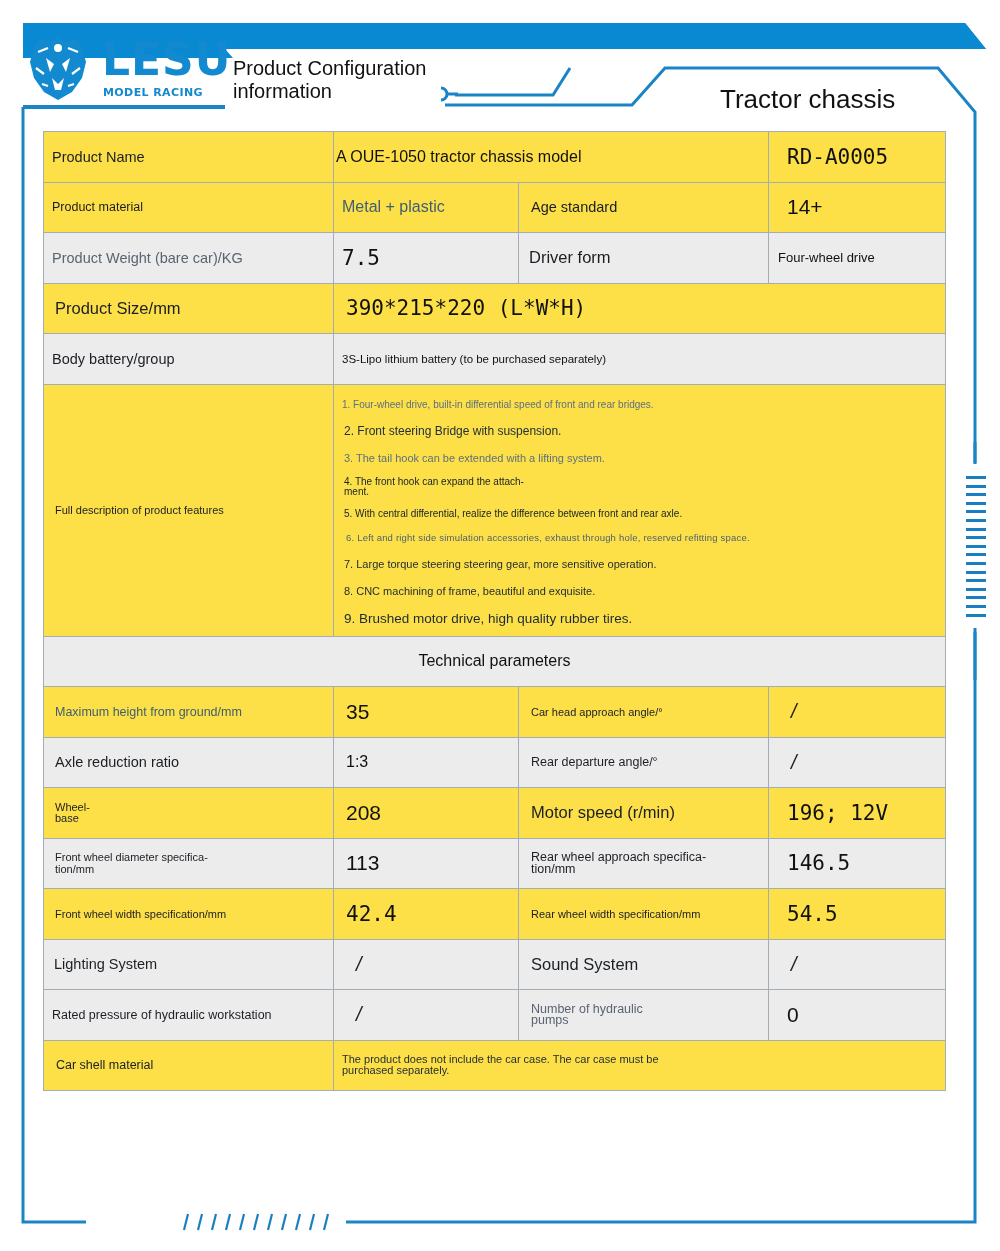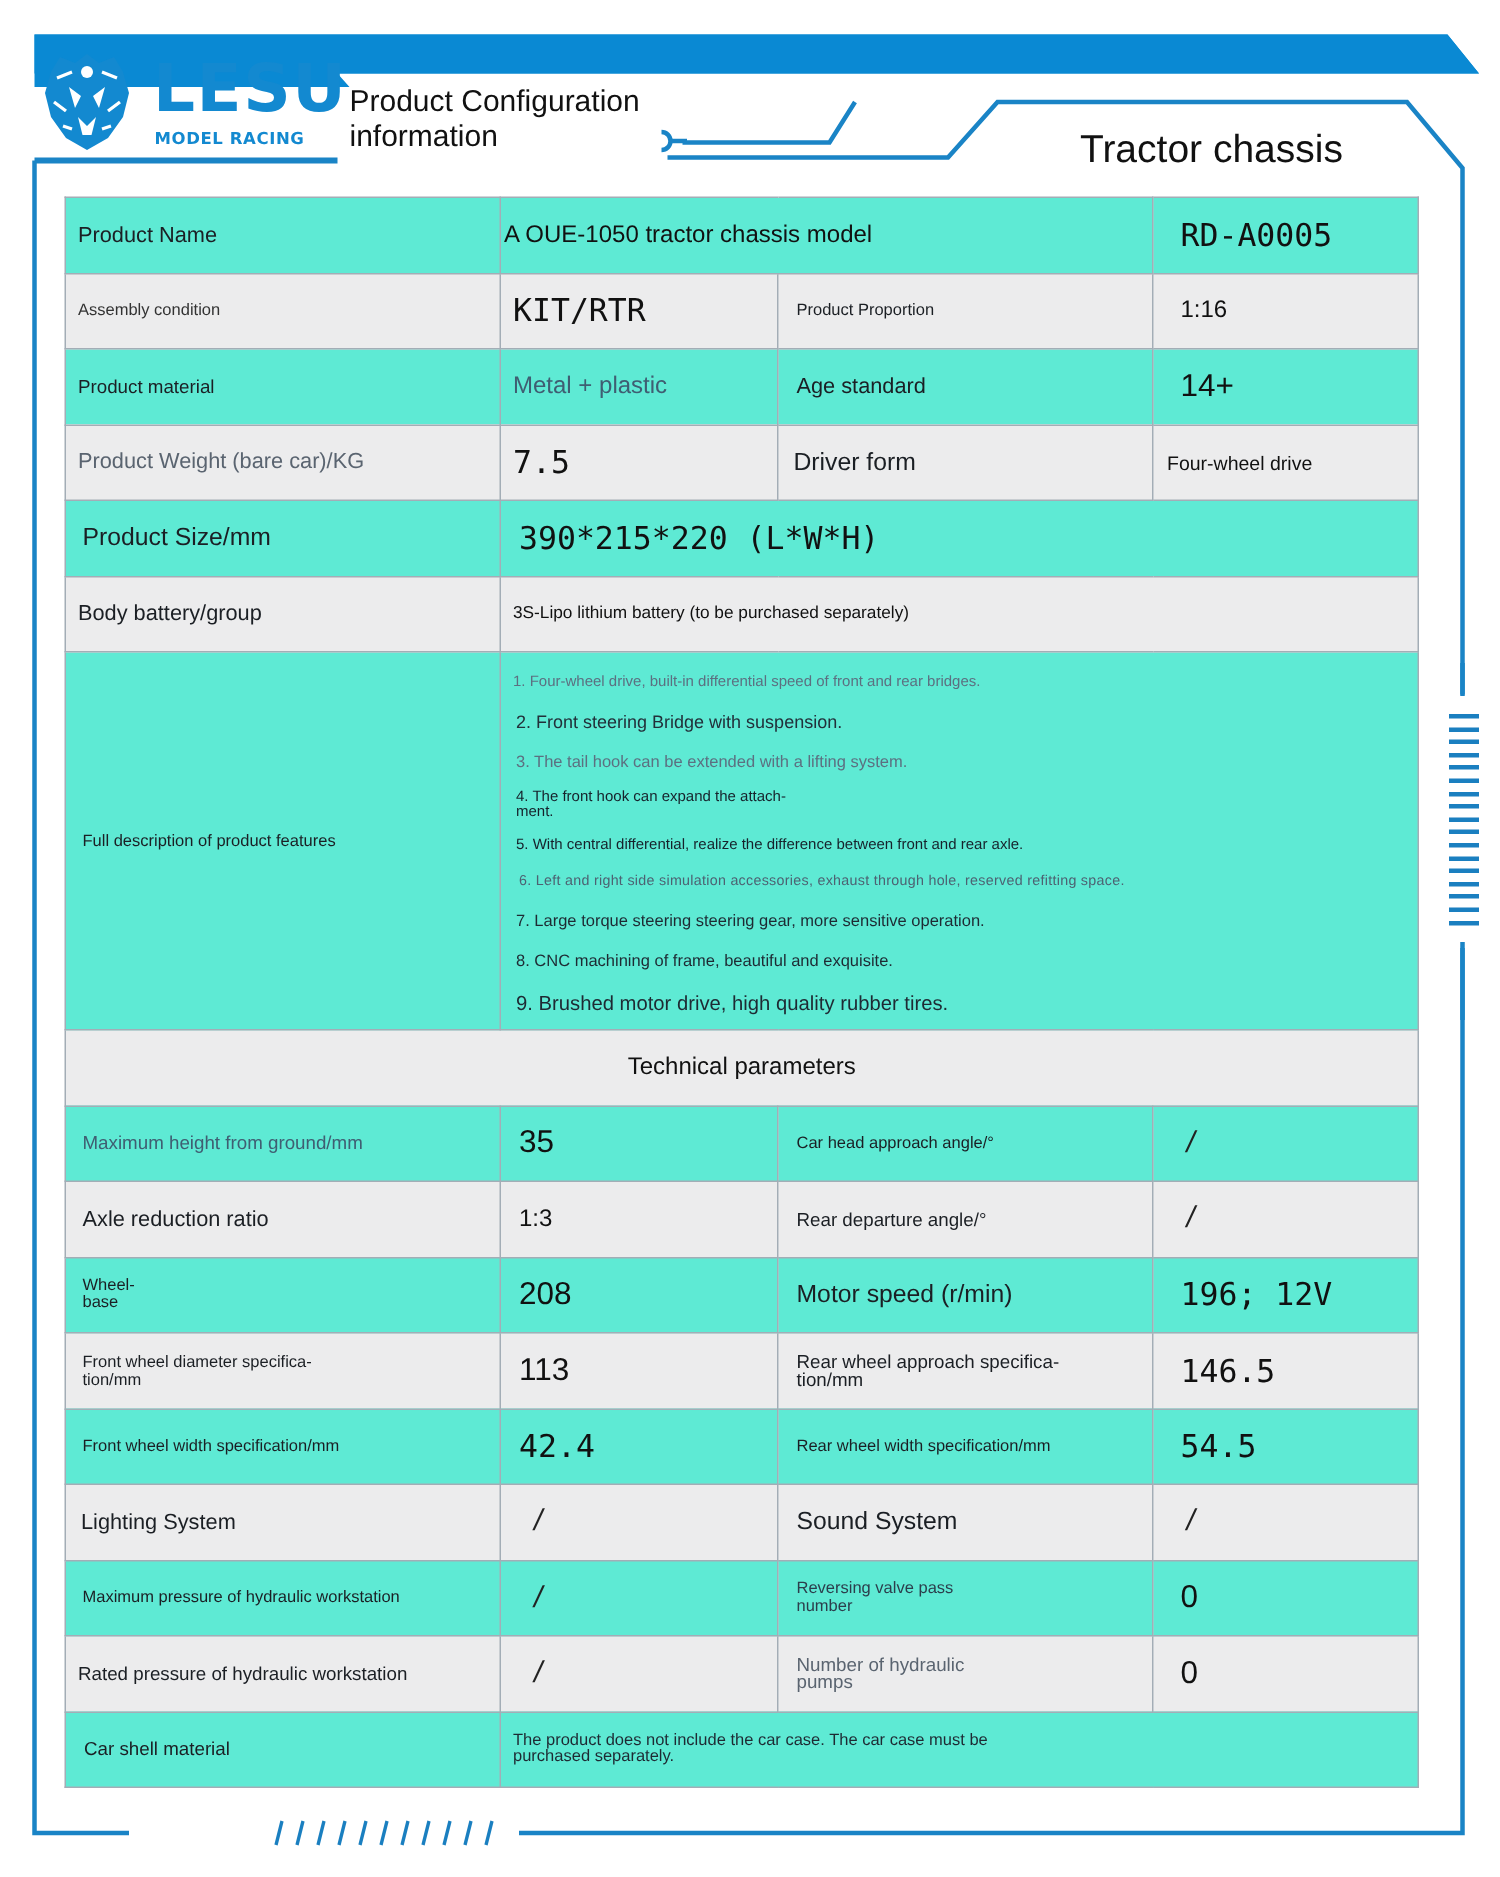--- a/index.html
+++ b/index.html
@@ -17,21 +17,21 @@
     .header-title { position: absolute; left: 233px; top: 57px; font-size: 20px; line-height: 23px; color: #111; z-index: 2; white-space: nowrap; }
     .header-subtitle { position: absolute; left: 720px; top: 84px; font-size: 26px; color: #111; z-index: 2; white-space: nowrap; }
 
     
     .side-stripes { position: absolute; left: 966px; top: 476px; width: 20px; z-index: 2; }
     .side-stripes span { display: block; height: 3px; margin-bottom: 5.6px; background: #1a7fc0; }
 
     
     .spec-table { position: absolute; left: 43px; top: 131px; width: 902px; border-collapse: collapse; table-layout: fixed; z-index: 2; }
     .spec-table td { border: 1px solid #a3adb6; padding: 0 8px; vertical-align: middle; }
-    .row-blue td { background: #5eead4; }
+    .row-blue td { background: #fde047; }
     .row-gray td { background: #ececed; }
     .spec-table tr { height: 50.5px; }
     .lbl-xs { font-size: 11px; }
     .lbl-s { font-size: 12.5px; }
     .lbl-m { font-size: 14.5px; }
     .lbl-l { font-size: 16.5px; }
     .lbl-muted { color: #5a6470; }
     .lbl-blue-muted { color: #3f5e72; margin-top: 25px; }
     .val-mono { font-family: "DejaVu Sans Mono", monospace; font-size: 21px; color: #111; }
     .val-sans-l { font-size: 21px; color: #111; margin-top: 48px; }
@@ -137,26 +137,20 @@
       <col style="width:185px">
       <col style="width:250px">
       <col style="width:177px">
   </colgroup>
   <tbody>
     <tr class="row-blue">
       <td class="lbl-m">Product Name</td>
       <td colspan="2" class="val-sans-m" style="padding-left:2px">A OUE-1050 tractor chassis model</td>
       <td class="val-mono" style="padding-left:18px">RD-A0005</td>
     </tr>
-    <tr class="row-gray">
-      <td class="lbl-xs lbl-muted" style="color:#333">Assembly condition</td>
-      <td class="val-mono">KIT/RTR</td>
-      <td class="lbl-xs" style="padding-left:12px">Product Proportion</td>
-      <td class="val-sans-m" style="padding-left:18px">1:16</td>
-    </tr>
     <tr class="row-blue">
       <td class="lbl-s">Product material</td>
       <td class="val-sans-m lbl-blue-muted" style="color:#3f5e72">Metal + plastic</td>
       <td class="lbl-m" style="padding-left:12px">Age standard</td>
       <td class="val-sans-l" style="padding-left:18px">14+</td>
     </tr>
     <tr class="row-gray">
       <td class="lbl-m lbl-muted">Product Weight (bare car)/KG</td>
       <td class="val-mono">7.5</td>
       <td class="lbl-l" style="padding-left:10px">Driver form</td>
@@ -223,28 +217,20 @@
       <td class="val-mono" style="padding-left:12px">42.4</td>
       <td class="lbl-xs" style="padding-left:12px">Rear wheel width specification/mm</td>
       <td class="val-mono" style="padding-left:18px">54.5</td>
     </tr>
     <tr class="row-gray">
       <td class="lbl-m" style="padding-left:10px">Lighting System</td>
       <td class="val-slash" style="padding-left:24px">/</td>
       <td class="lbl-l" style="padding-left:12px">Sound System</td>
       <td class="val-slash" style="padding-left:30px">/</td>
     </tr>
-    <tr class="row-blue">
-      <td class="lbl-xs" style="padding-left:11px">Maximum pressure of hydraulic workstation</td>
-      <td class="val-slash" style="padding-left:24px">/</td>
-      <td class="lbl-xs" style="padding-left:12px; line-height:12px; color:#2c3e4c">
-          <div style="width:120px">Reversing valve pass number</div>
-        </td>
-      <td class="val-sans-l" style="padding-left:18px">0</td>
-    </tr>
     <tr class="row-gray">
       <td class="lbl-s" style="padding-left:8px">Rated pressure of hydraulic workstation</td>
       <td class="val-slash" style="padding-left:24px">/</td>
       <td class="lbl-s lbl-muted" style="padding-left:12px; line-height:11px">
           <div style="width:120px">Number of hydraulic pumps</div>
         </td>
       <td class="val-sans-l" style="padding-left:18px">0</td>
     </tr>
     <tr class="row-blue">
       <td class="lbl-s" style="padding-left:12px">Car shell material</td>

